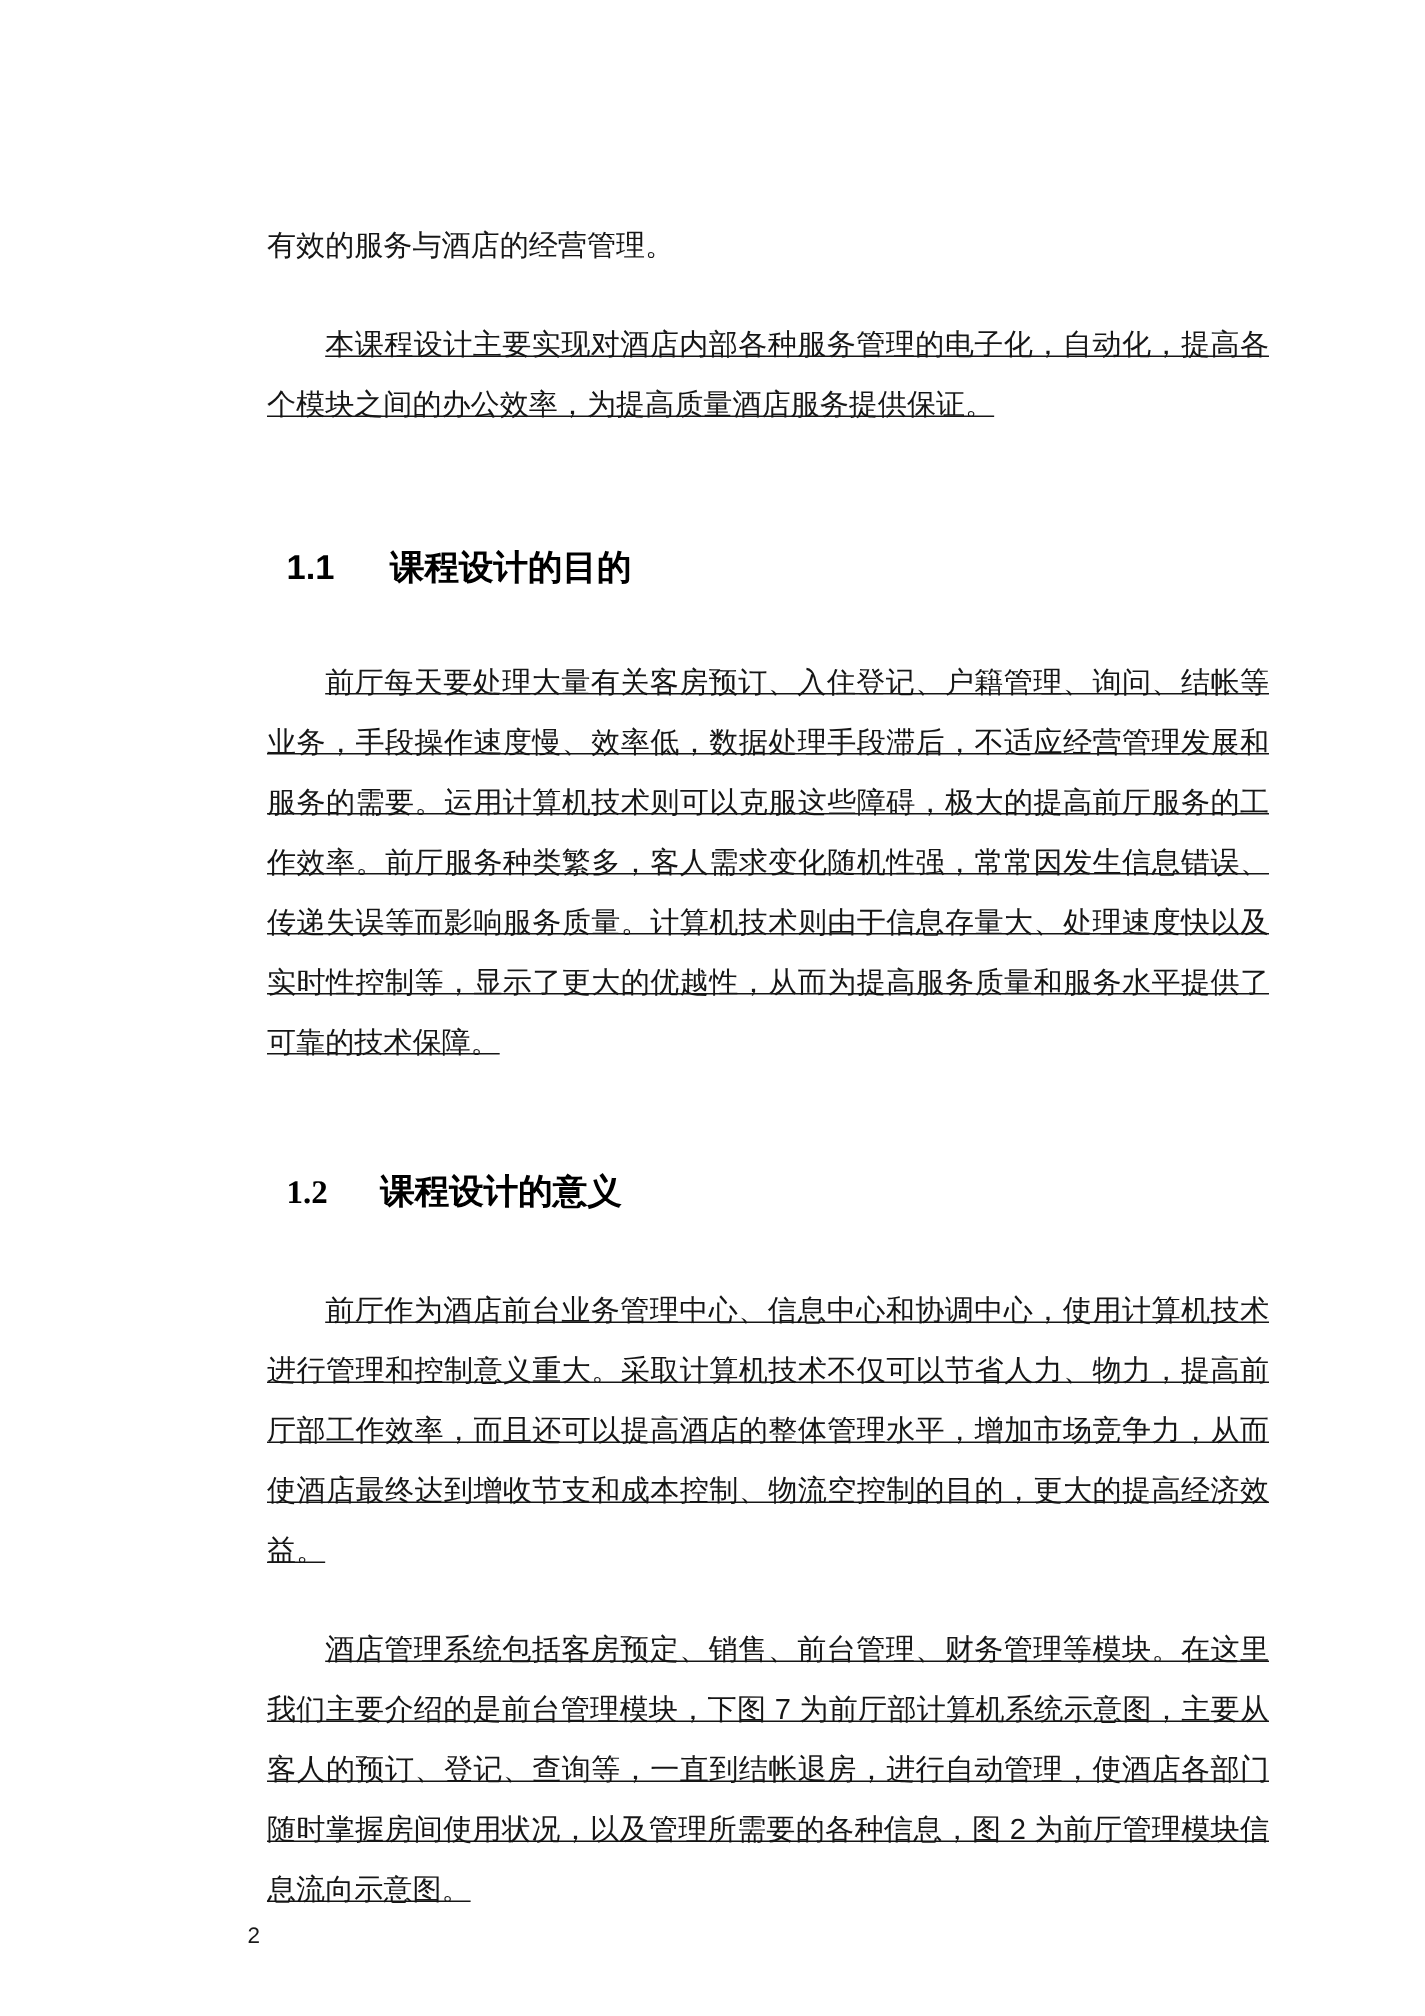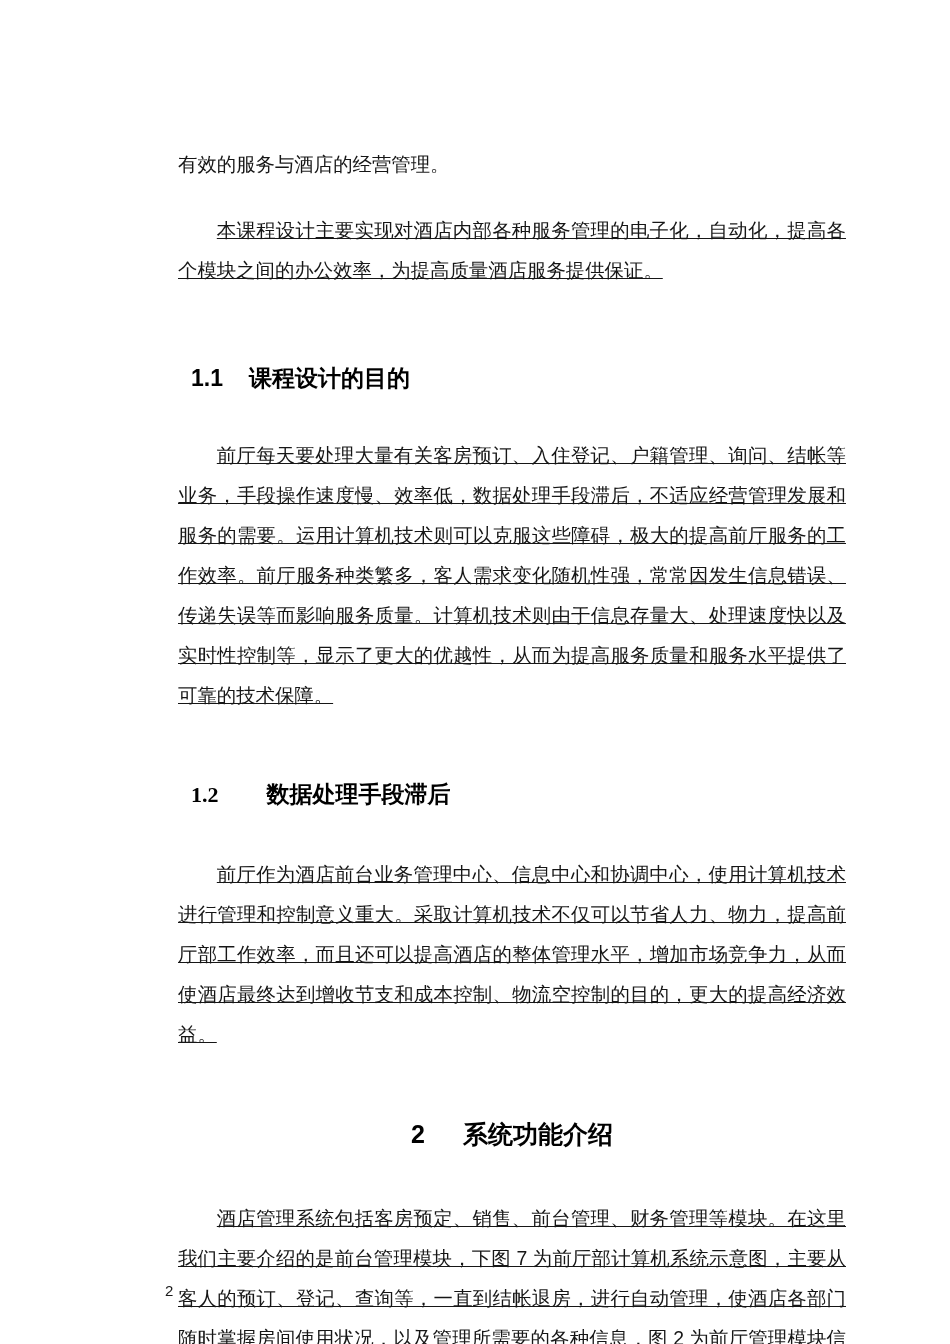--- a/index.html
+++ b/index.html
@@ -34,27 +34,28 @@
     margin-bottom: 14px;
     font-size: 23px;
     line-height: 34px;
     font-weight: bold;
     color: #000000;
     text-align: left;
   }
   .heading-sub .num-sans {
     font-family: "Liberation Sans", "DejaVu Sans", sans-serif;
     font-weight: bold;
+    margin-right: 11px;
   }
   .heading-sub.serif-num { margin-top: 36px; margin-bottom: 16px; }
   .heading-sub .num-serif {
     font-family: "Liberation Serif", "DejaVu Serif", serif;
     font-weight: bold;
     font-size: 22px;
-    margin-right: 22px;
+    margin-right: 9px;
   }
   .heading-main {
     margin-top: 34px;
     margin-bottom: 18px;
     font-size: 25px;
     line-height: 40px;
     font-weight: bold;
     text-align: center;
     color: #000000;
   }
@@ -87,26 +88,23 @@
 
     <p class="para">有效的服务与酒店的经营管理。</p>
     <p class="para indent">本课程设计主要实现对酒店内部各种服务管理的电子化，自动化，提高各个模块之间的办公效率，为提高质量酒店服务提供保证。</p>
 
     <h2 class="heading-sub">
       <span class="num-sans">1.1</span><span>课程设计的目的</span>
     </h2>
     <p class="para indent">前厅每天要处理大量有关客房预订、入住登记、户籍管理、询问、结帐等业务，手段操作速度慢、效率低，数据处理手段滞后，不适应经营管理发展和服务的需要。运用计算机技术则可以克服这些障碍，极大的提高前厅服务的工作效率。前厅服务种类繁多，客人需求变化随机性强，常常因发生信息错误、传递失误等而影响服务质量。计算机技术则由于信息存量大、处理速度快以及实时性控制等，显示了更大的优越性，从而为提高服务质量和服务水平提供了可靠的技术保障。</p>
 
     <h2 class="heading-sub serif-num">
-      <span class="num-serif">1.2</span><span>数据处理手段滞后</span>
+      <span class="num-serif">1.2</span><span>课程设计的意义</span>
     </h2>
     <p class="para indent">前厅作为酒店前台业务管理中心、信息中心和协调中心，使用计算机技术进行管理和控制意义重大。采取计算机技术不仅可以节省人力、物力，提高前厅部工作效率，而且还可以提高酒店的整体管理水平，增加市场竞争力，从而使酒店最终达到增收节支和成本控制、物流空控制的目的，更大的提高经济效益。</p>
 
-    <h1 class="heading-main">
-      <span class="num-sans">2</span><span>系统功能介绍</span>
-    </h1>
     <p class="para indent">酒店管理系统包括客房预定、销售、前台管理、财务管理等模块。在这里我们主要介绍的是前台管理模块，下图 7 为前厅部计算机系统示意图，主要从客人的预订、登记、查询等，一直到结帐退房，进行自动管理，使酒店各部门随时掌握房间使用状况，以及管理所需要的各种信息，图 2 为前厅管理模块信息流向示意图。</p>
 
   </div>
 
   <div class="page-number">2</div>
   <div class="bottom-edge"></div>
 </div>
 
 </body></html>

